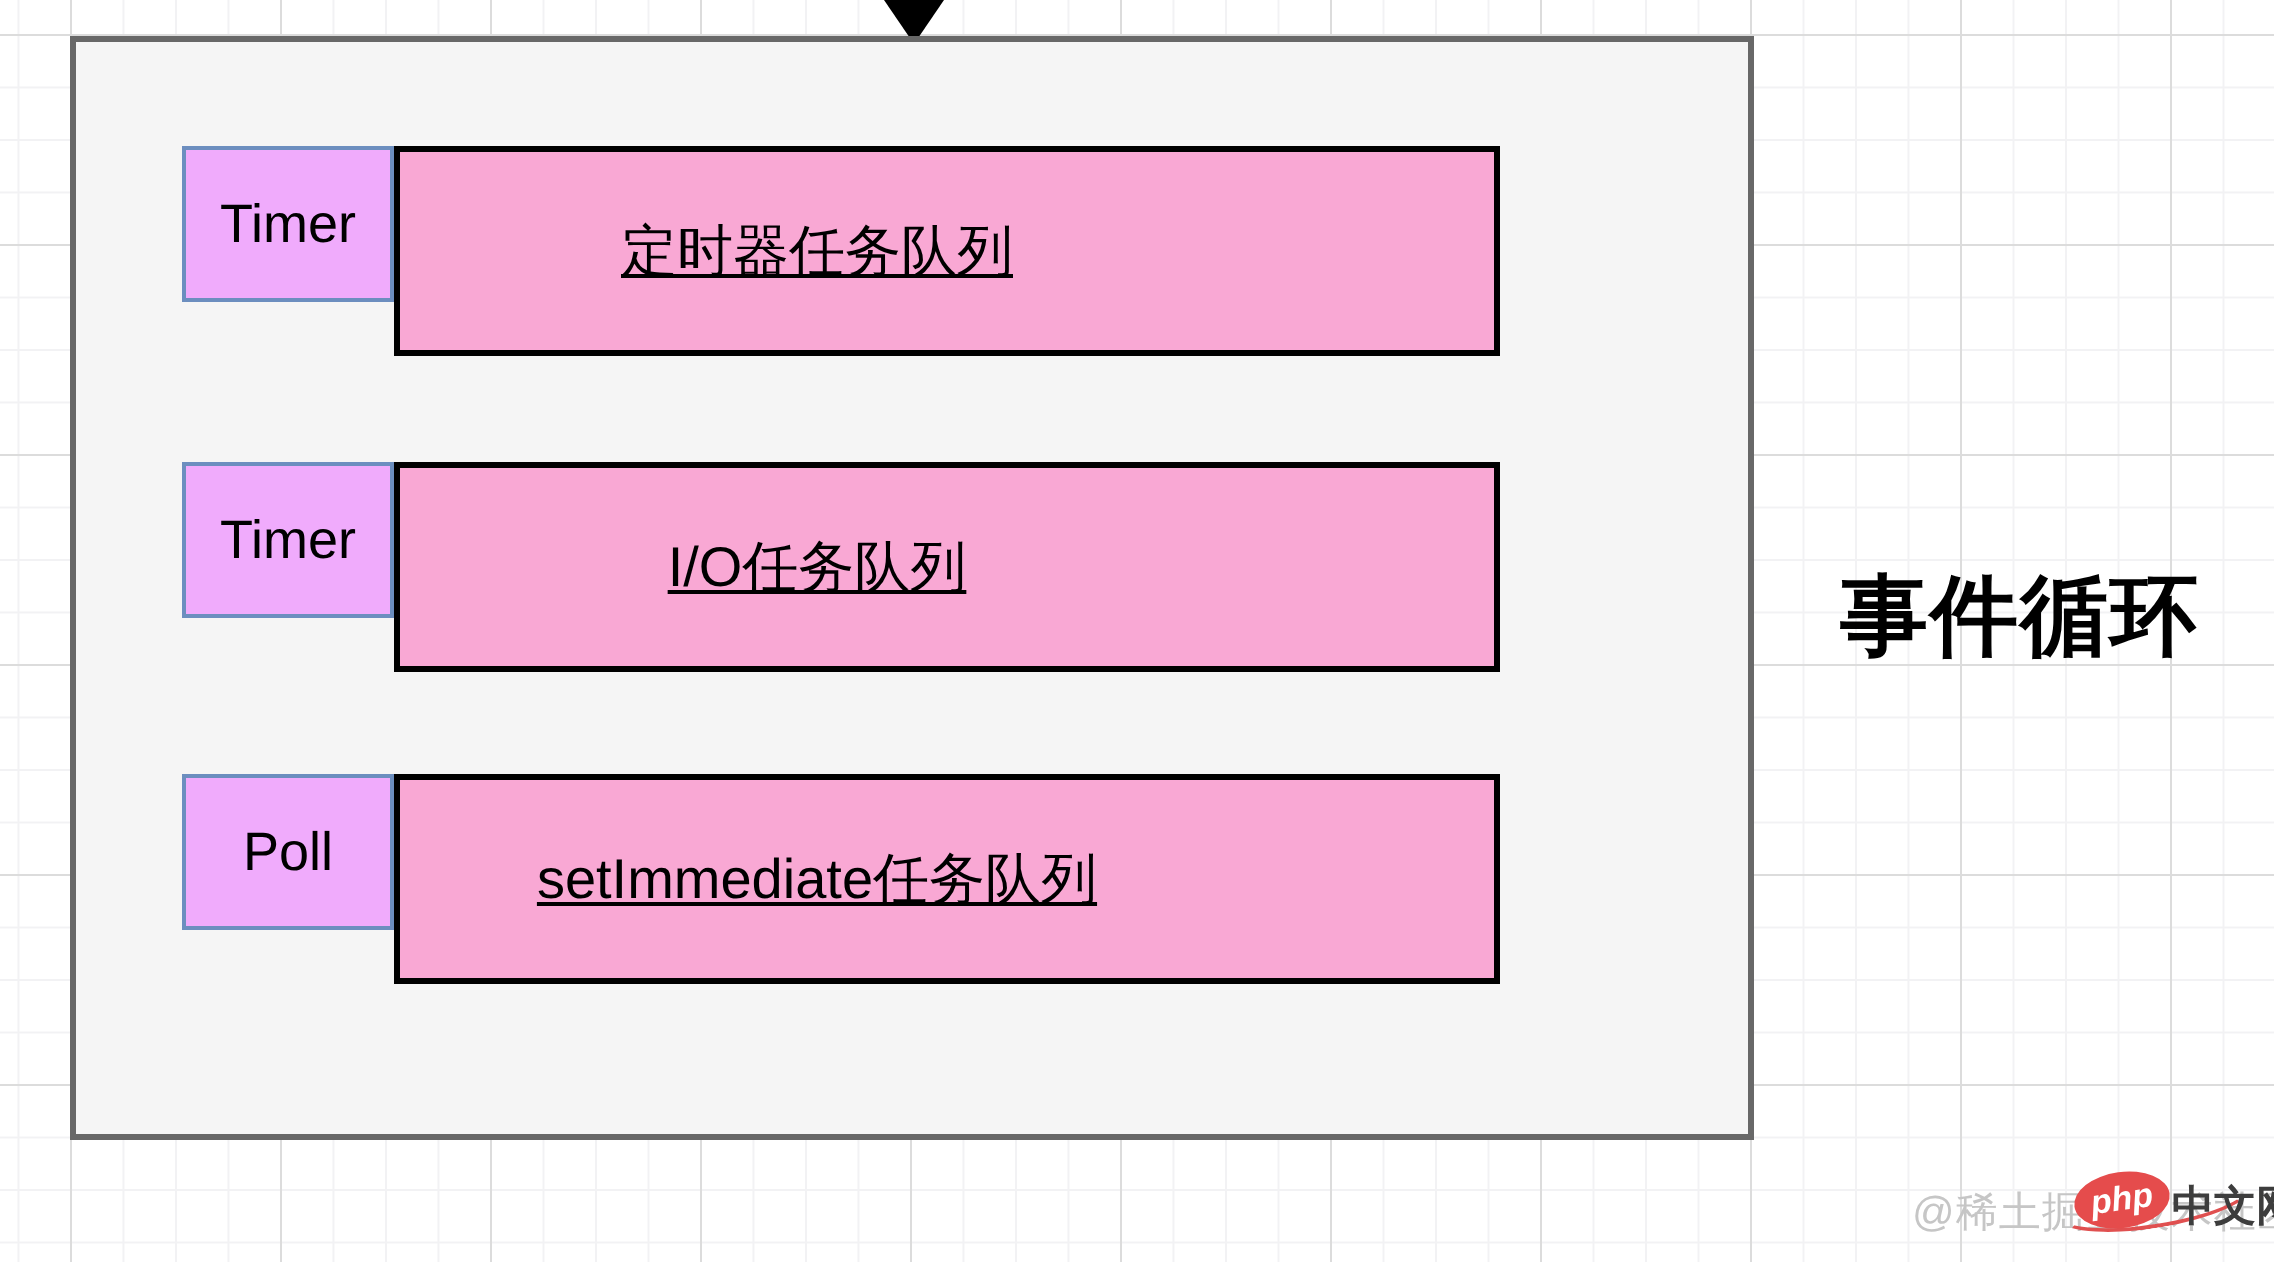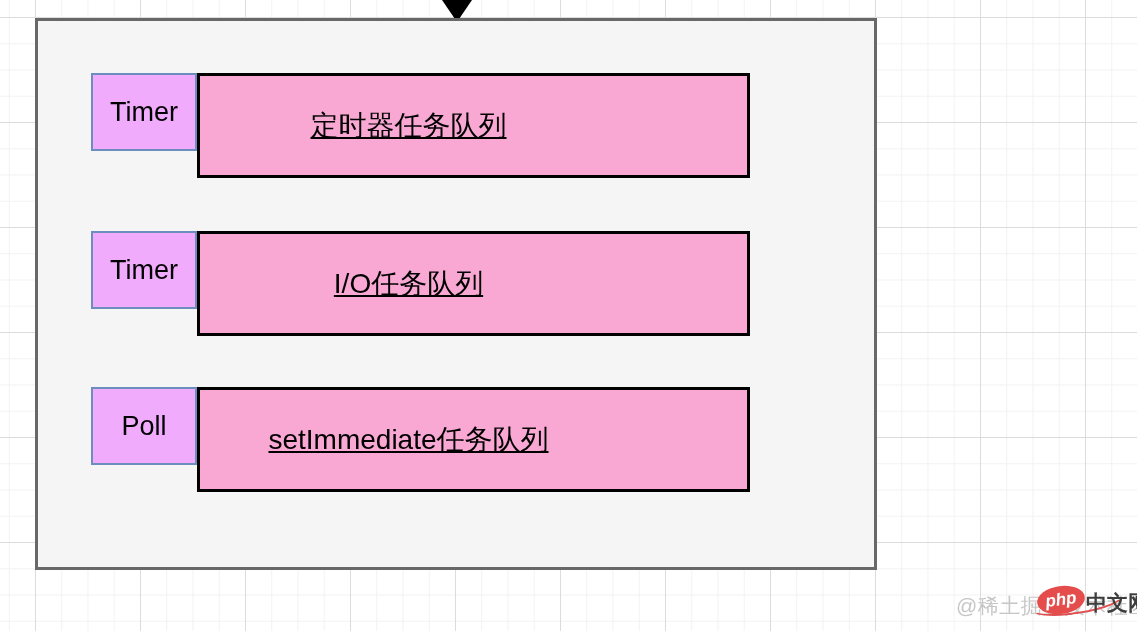--- a/index.html
+++ b/index.html
@@ -125,20 +125,21 @@
       <div class="label-box">
         <span>Poll</span>
       </div>
       <div class="queue-box">
         <span>setImmediate任务队列</span>
       </div>
     </div>
 
   </div>
 
+  <div class="diagram-title">事件循环</div>
 
   <div class="wm-juejin">@稀土掘金技术社区</div>
   <div class="php-swoosh"></div>
   <div class="php-ellipse">
     <span>php</span>
   </div>
   <div class="wm-phpcn">中文网</div>
 
 </div>
 

